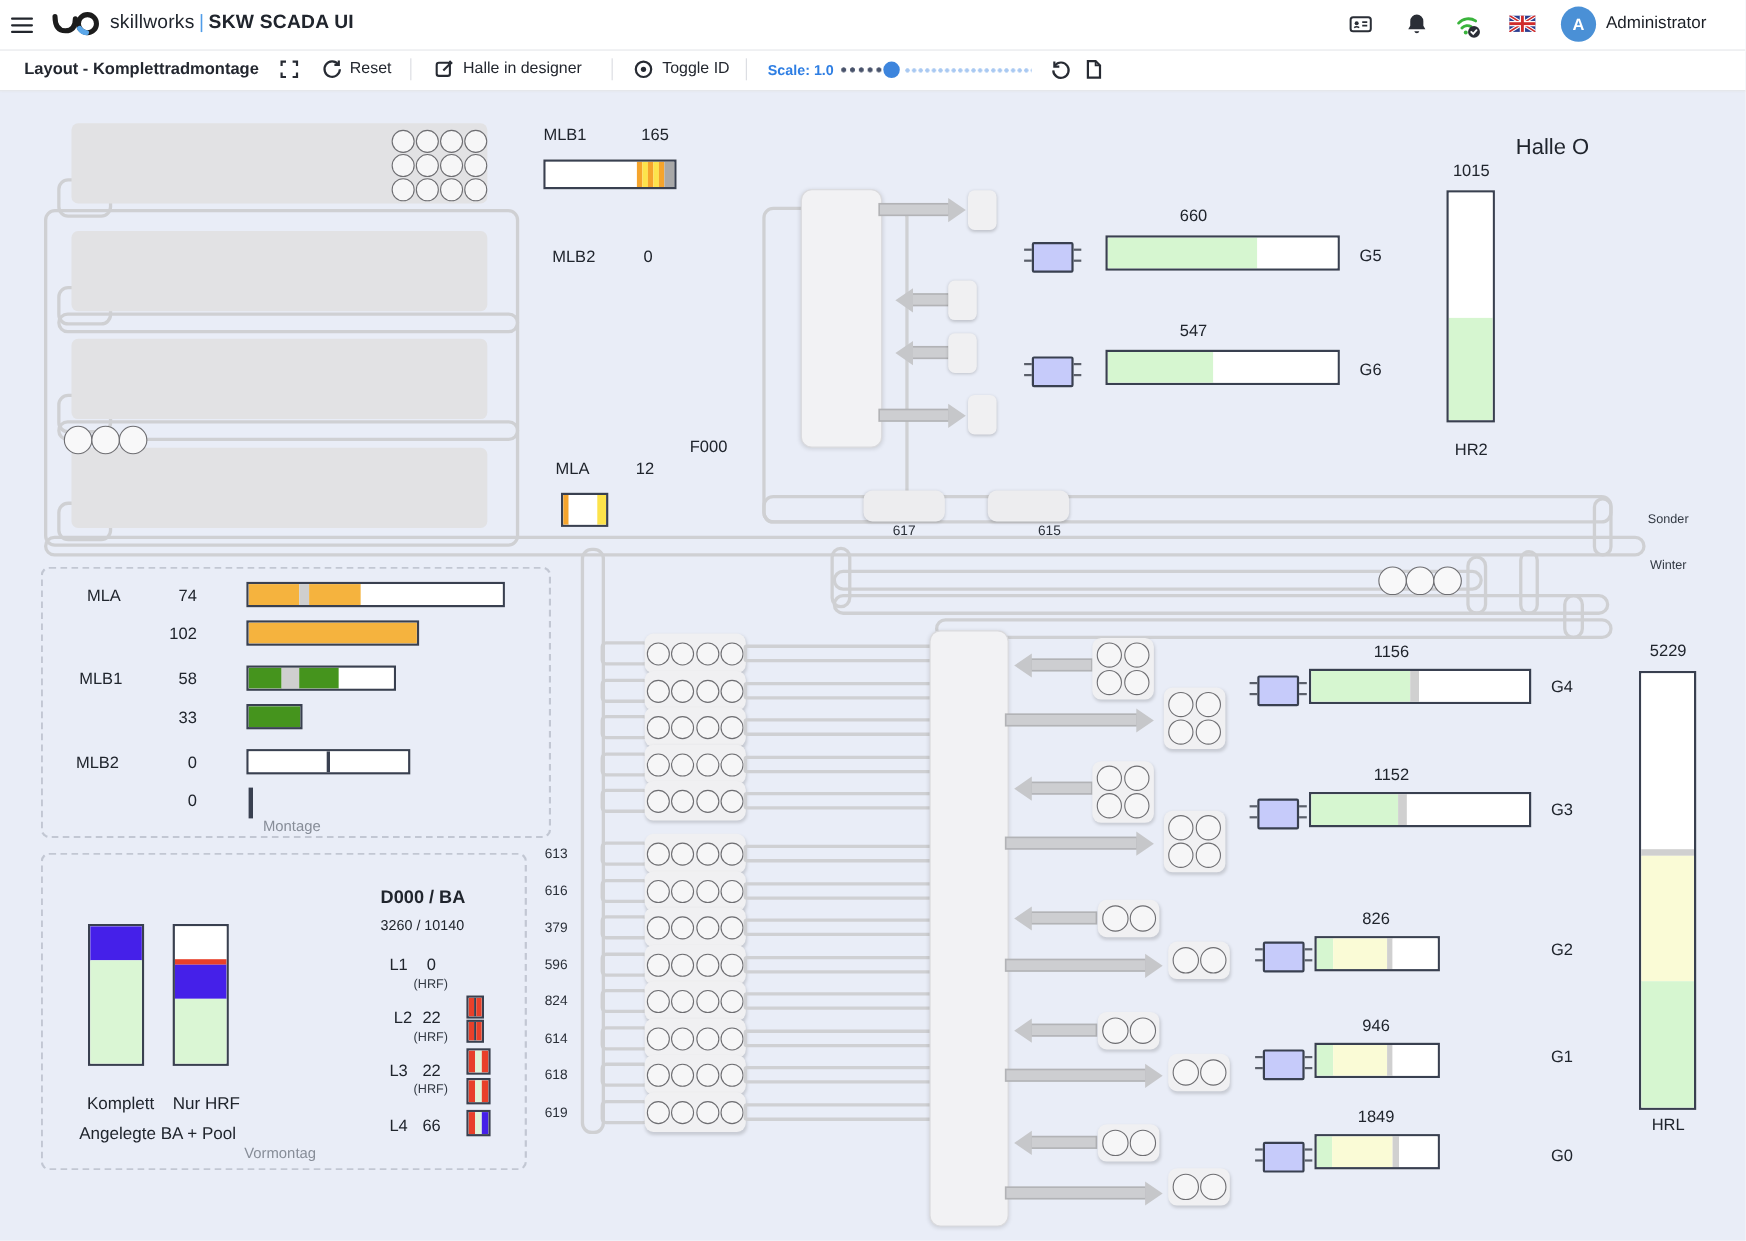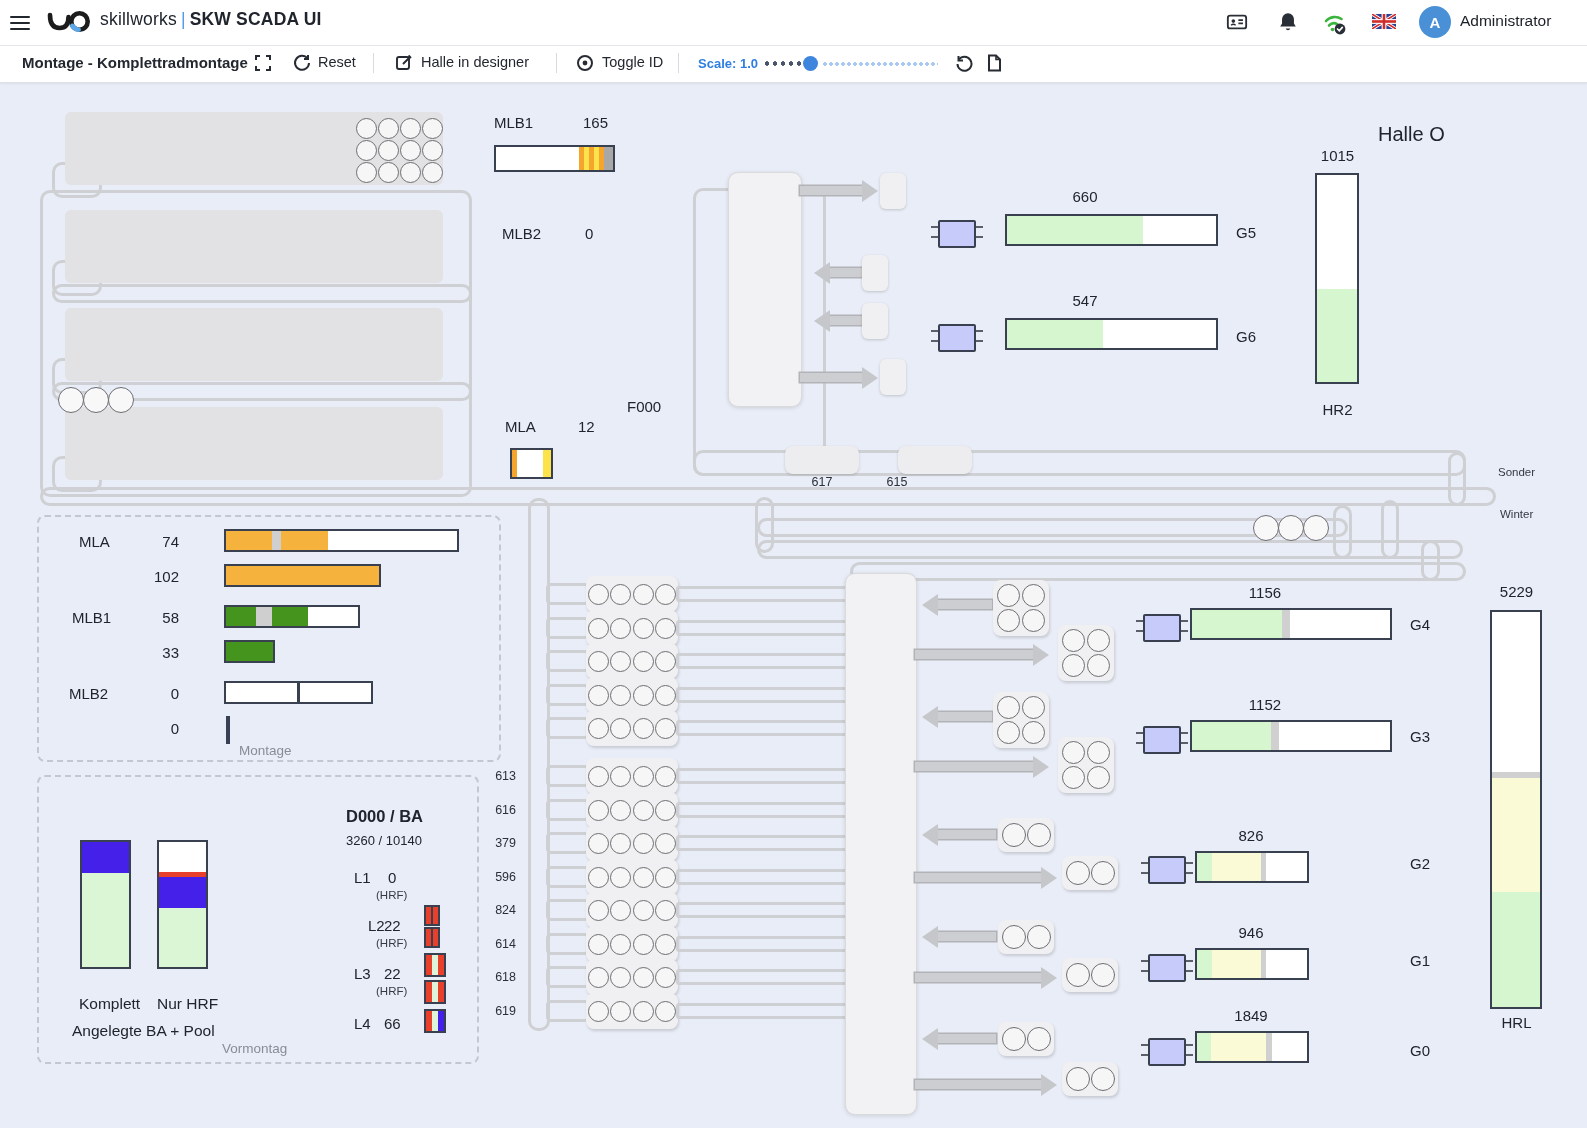--- a/index.html
+++ b/index.html
@@ -124,21 +124,21 @@
       <rect x="9.6" width="4.8" height="15" fill="#fff"></rect>
         <rect y="5.1" width="24" height="4.8" fill="#fff"></rect>
       <rect x="10.7" width="2.6" height="15" fill="#d02c2c"></rect>
         <rect y="6.2" width="24" height="2.6" fill="#d02c2c"></rect>
     </svg>
     <div class="avatar">A</div>
     <div class="uname">Administrator</div>
   </div>
 
   <div id="tb">
-    <div class="tbtxt" style="left:22px;font-weight:700;font-size:15px">Montage - Komplettradmontage</div>
+    <div class="tbtxt" style="left:22px;font-weight:700;font-size:15px">Layout - Komplettradmontage</div>
     <svg class="tbico" style="left:254px" width="18" height="18" viewBox="0 0 18 18">
       <path d="M2 6 V2 h4 M12 2 h4 v4 M16 12 v4 h-4 M6 16 H2 v-4" fill="none" stroke="#272b33" stroke-width="2"></path>
     </svg>
     <svg class="tbico" style="left:293px" width="18" height="18" viewBox="0 0 18 18">
       <path d="M14.5 4.5 A7 7 0 1 0 16 9" fill="none" stroke="#272b33" stroke-width="2"></path>
       <path d="M15 1 v4 h-4" fill="none" stroke="#272b33" stroke-width="2"></path>
     </svg>
     <div class="tbtxt" style="left:318px">Reset</div>
     <div class="tbdiv" style="left:373px"></div>
     <svg class="tbico" style="left:395px" width="18" height="18" viewBox="0 0 18 18">
@@ -246,21 +246,21 @@
     <div class="arr al" style="left:830px;top:186px;width:32px"></div>
     <div class="sq" style="left:862px;top:173px"></div>
     <div class="arr al" style="left:830px;top:234px;width:32px"></div>
     <div class="sq" style="left:862px;top:221px"></div>
     <div class="arr ar" style="left:800px;top:291px;width:62px"></div>
     <div class="sq" style="left:880px;top:277px"></div>
 
     <div class="stn" style="left:785px;top:364px"></div>
     <div class="stn" style="left:898px;top:364px"></div>
     <div class="lab13 ctr" style="left:785px;top:393px;width:74px">617</div>
-    <div class="lab13 ctr" style="left:860px;top:393px;width:74px">615</div>
+    <div class="lab13 ctr" style="left:917px;top:393px;width:74px">615</div>
 
     <div class="chip" style="left:938px;top:138px"></div>
     <div class="lab ctr" style="left:1005px;top:106px;width:160px">660</div>
     <div class="segbox hb" style="left:1005px;top:132px;width:209px;height:28px">
         <span class="seg" style="flex: 0 0 65%; background: rgb(214, 246, 208);"></span>
         <span class="seg" style="flex: 0 0 35%; background: rgb(255, 255, 255);"></span>
       </div>
     <div class="lab" style="left:1236px;top:142px">G5</div>
     <div class="chip" style="left:938px;top:242px"></div>
     <div class="lab ctr" style="left:1005px;top:210px;width:160px">547</div>
@@ -587,21 +587,21 @@
       <div class="lab" style="left:118px;top:218px;font-size:15.5px">Nur HRF</div>
       <div class="lab" style="left:33px;top:245px;font-size:15.5px">Angelegte BA + Pool</div>
       <div class="lab gray" style="left:183px;top:264px;font-size:13.5px">Vormontag</div>
 
       <div class="abs" style="left:293px;top:20px;width:150px;height:260px">
         <div class="lab" style="left:14px;top:10px;font-size:16.5px;font-weight:600">D000 / BA</div>
         <div class="lab" style="left:14px;top:36px;font-size:13px">3260 / 10140</div>
         <div class="lab" style="left:22px;top:72px">L1</div>
         <div class="lab" style="left:56px;top:72px">0</div>
         <div class="lab11" style="left:44px;top:92px">(HRF)</div>
-        <div class="lab" style="left:36px;top:120px">L2</div>
+        <div class="lab" style="left:26px;top:120px">L2</div>
         <div class="lab" style="left:52px;top:120px">22</div>
         <div class="lab11" style="left:44px;top:140px">(HRF)</div>
         <div class="segbox ind" style="left:92px;top:108px;width:12px;height:17px">
             <span class="seg" style="flex: 0 0 44%; background: rgb(232, 64, 42);"></span>
             <span class="seg" style="flex: 0 0 12%; background: rgb(57, 64, 80);"></span>
             <span class="seg" style="flex: 0 0 44%; background: rgb(232, 64, 42);"></span>
           </div>
         <div class="segbox ind" style="left:92px;top:130px;width:12px;height:17px">
             <span class="seg" style="flex: 0 0 44%; background: rgb(232, 64, 42);"></span>
             <span class="seg" style="flex: 0 0 12%; background: rgb(57, 64, 80);"></span>

